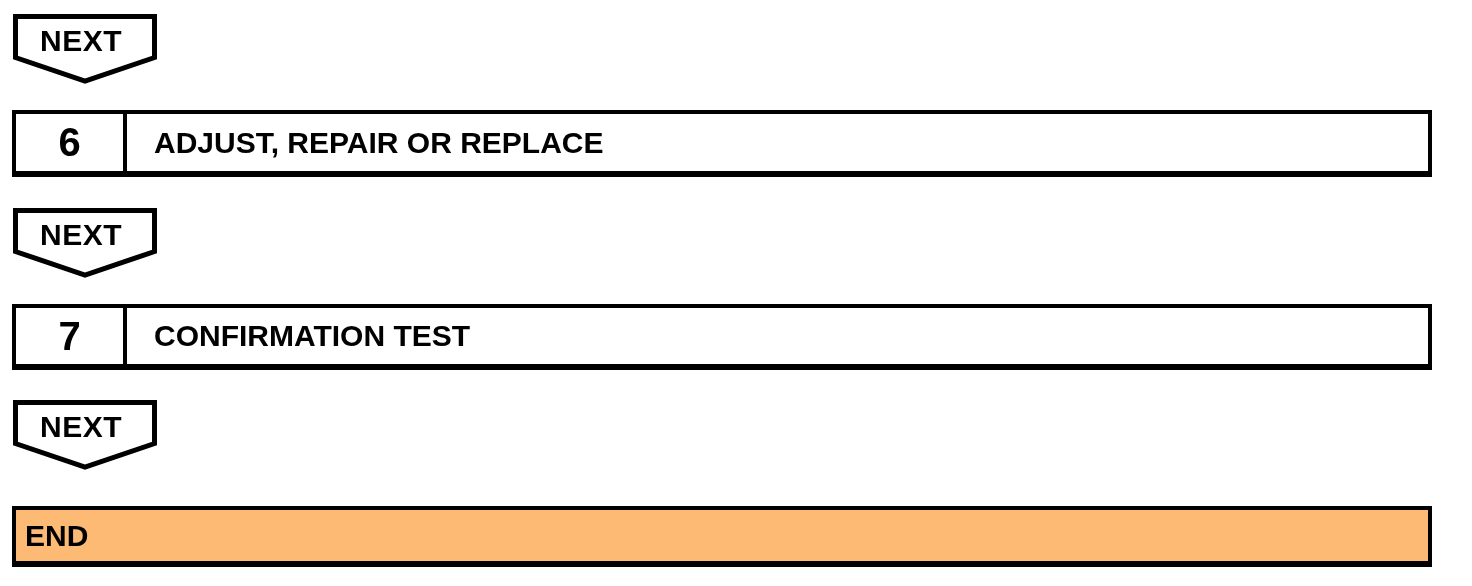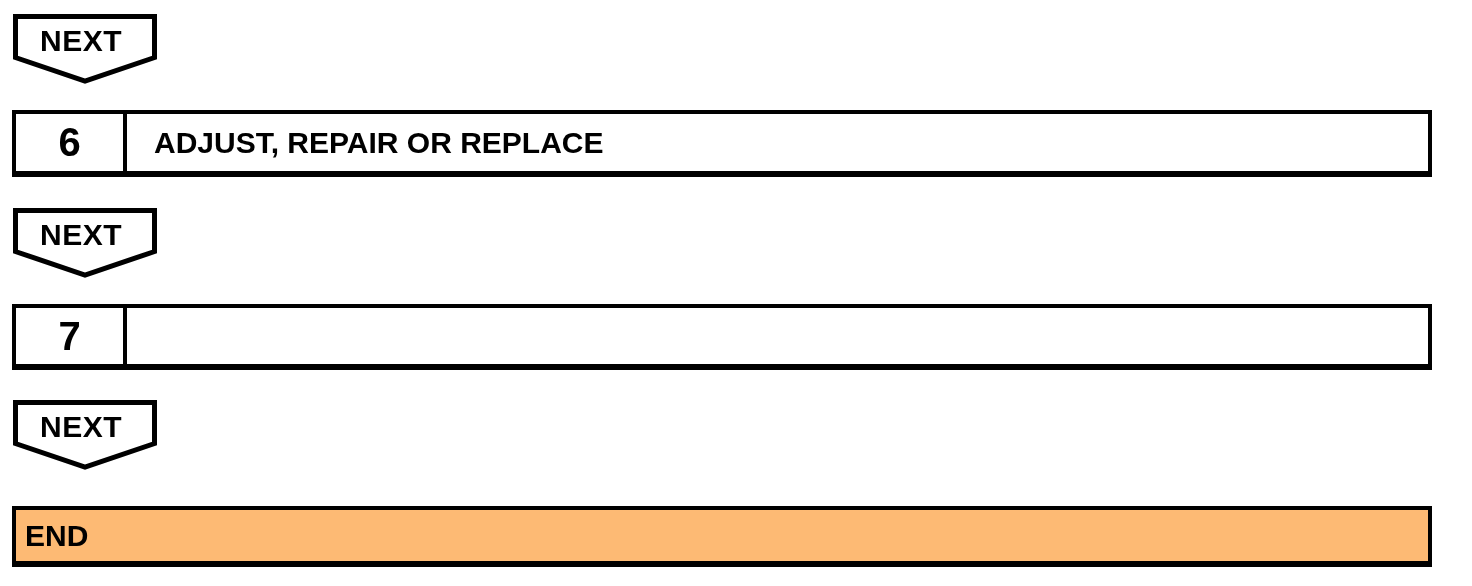--- a/index.html
+++ b/index.html
@@ -116,20 +116,21 @@
 
   <div class="connector c2">
     <svg width="144" height="70" viewBox="0 0 144 70">
       <polygon points="2.5,2.5 141.5,2.5 141.5,43.5 72,67 2.5,43.5" fill="#ffffff" stroke="#000000" stroke-width="5" stroke-linejoin="miter"></polygon>
     </svg>
     <span class="connector-label">NEXT</span>
   </div>
 
   <div class="step-box b7">
     <div class="step-number">7</div>
+    <div class="step-title">CONFIRMATION TEST</div>
   </div>
 
   <div class="connector c3">
     <svg width="144" height="70" viewBox="0 0 144 70">
       <polygon points="2.5,2.5 141.5,2.5 141.5,43.5 72,67 2.5,43.5" fill="#ffffff" stroke="#000000" stroke-width="5" stroke-linejoin="miter"></polygon>
     </svg>
     <span class="connector-label">NEXT</span>
   </div>
 
   <div class="end-box">

